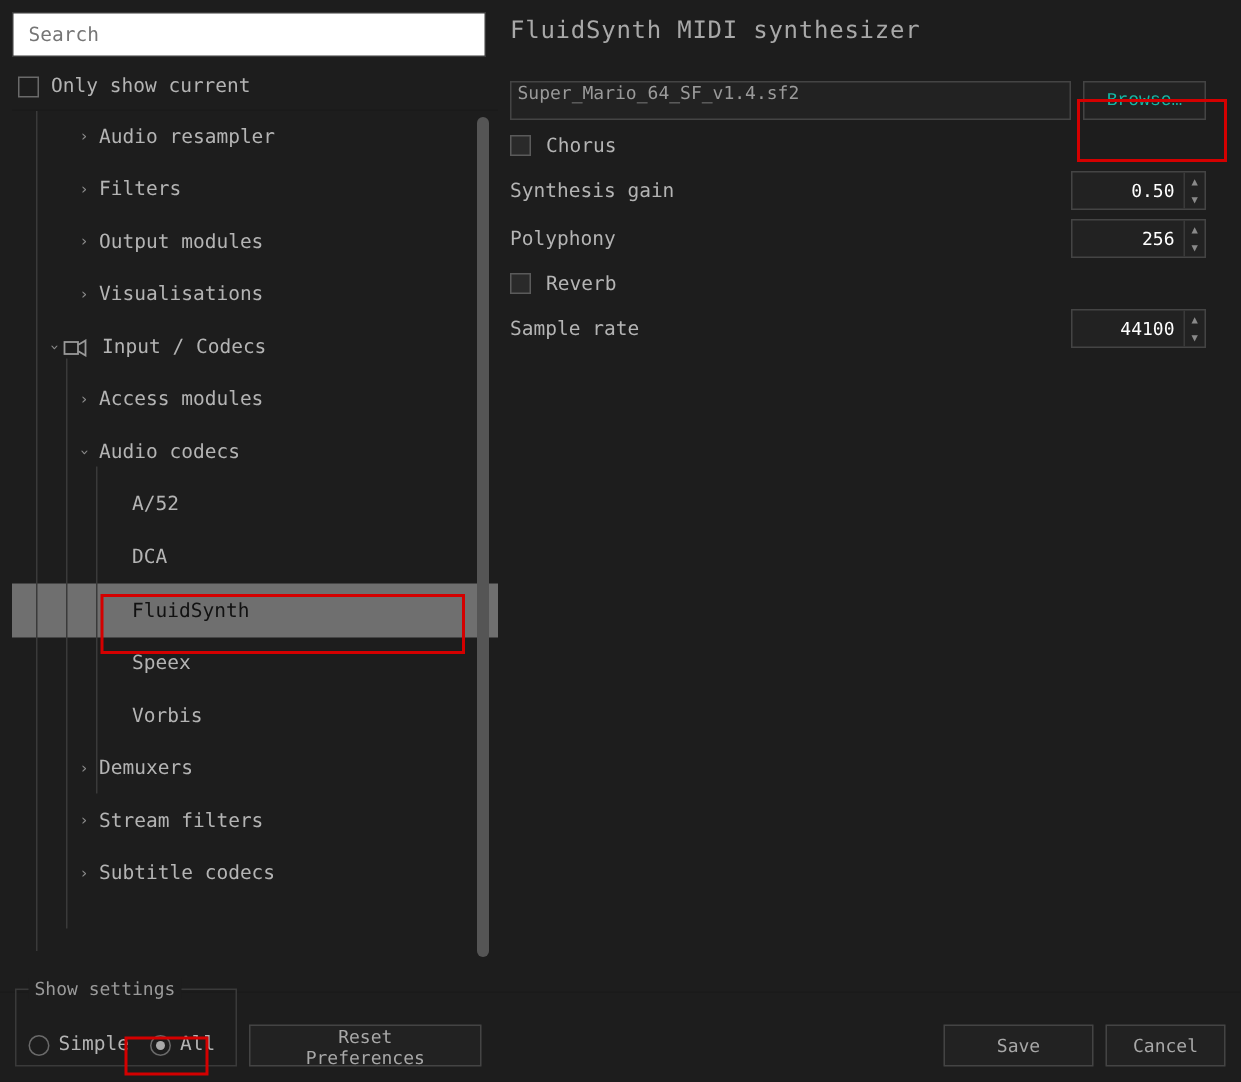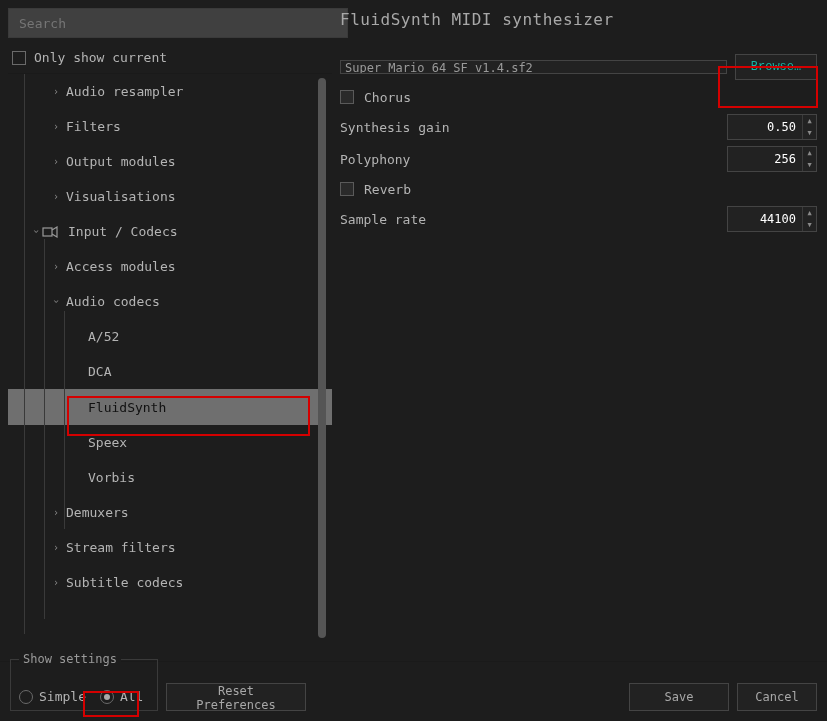--- a/index.html
+++ b/index.html
@@ -12,22 +12,22 @@
     overflow: hidden;
   }
   .root { display: flex; flex-direction: column; width: 100%; height: 100%; }
   .top { display: flex; flex: 1; min-height: 0; }
   .left {
     width: 332px;
     display: flex; flex-direction: column;
     padding: 8px 0 0 8px;
   }
   .search {
-    width: 340px; height: 30px;
-    background: #404040; border: 1px solid #3a3a3a;
+    width: 316px; height: 30px;
+    background: #ffffff; border: 1px solid #3a3a3a;
     color: #8a8a8a; padding: 0 10px;
     font-family: inherit; font-size: 13px;
   }
   .only-row {
     display: flex; align-items: center;
     padding: 12px 0 8px 4px;
     gap: 8px;
   }
   .cb-box {
     width: 14px; height: 14px;
@@ -73,37 +73,37 @@
     position: absolute; left: 67px; top: 396px; width: 243px; height: 40px; z-index: 5;
   }
   .hi-browse {
     position: absolute; left: 718px; top: 66px; width: 100px; height: 42px; z-index: 5;
   }
   .hi-all {
     position: absolute; left: 83px; top: 691px; width: 56px; height: 26px; z-index: 5;
   }
   
   .right {
-    flex: 1; padding: 4px 10px 0 8px;
+    flex: 1; padding: 4px 23px 0 8px;
     display: flex; flex-direction: column;
   }
   .title {
     font-size: 16px; color: #a8a8a8;
     padding: 6px 0 22px 0;
     letter-spacing: 0.5px;
   }
   .form { display: flex; flex-direction: column; gap: 0; }
   .form-row {
     display: flex; align-items: center;
     height: 32px; margin-bottom: 0;
   }
   .form-label { width: 182px; }
   .form-ctrl { flex: 1; display: flex; align-items: center; gap: 8px; justify-content: flex-end; }
   .text-input {
-    flex: 1; height: 14px;
+    flex: 1; height: 26px;
     background: #222; border: 1px solid #444;
     color: #9a9a9a; padding: 0 8px;
     font-family: inherit; font-size: 12px;
     text-align: left;
     overflow: hidden; white-space: nowrap;
   }
   .btn-browse {
     width: 82px; height: 26px;
     background: #222; border: 1px solid #444;
     color: #14b8a6; font-family: Liberation Mono, monospace; font-size: 12px;
@@ -156,21 +156,21 @@
     border-radius: 50%; display: inline-flex;
     align-items: center; justify-content: center;
   }
   .radio-inner { width: 6px; height: 6px; border-radius: 50%; background: #a8a8a8; }
   .btn {
     height: 28px; padding: 0 16px;
     background: #222; border: 1px solid #444;
     color: #a8a8a8; font-family: inherit; font-size: 12px;
     cursor: pointer; margin-left: 8px;
   }
-  .btn-reset { width: 140px; margin-left: 8px; align-self: flex-end; }
+  .btn-reset { width: 155px; margin-left: 8px; align-self: flex-end; }
   .footer-spacer { flex: 1; }
   
   .guide {
     position: absolute; background: #3a3a3a; width: 1px;
   }
 </style>
 </head>
 <body>
 
 <div class="root">

